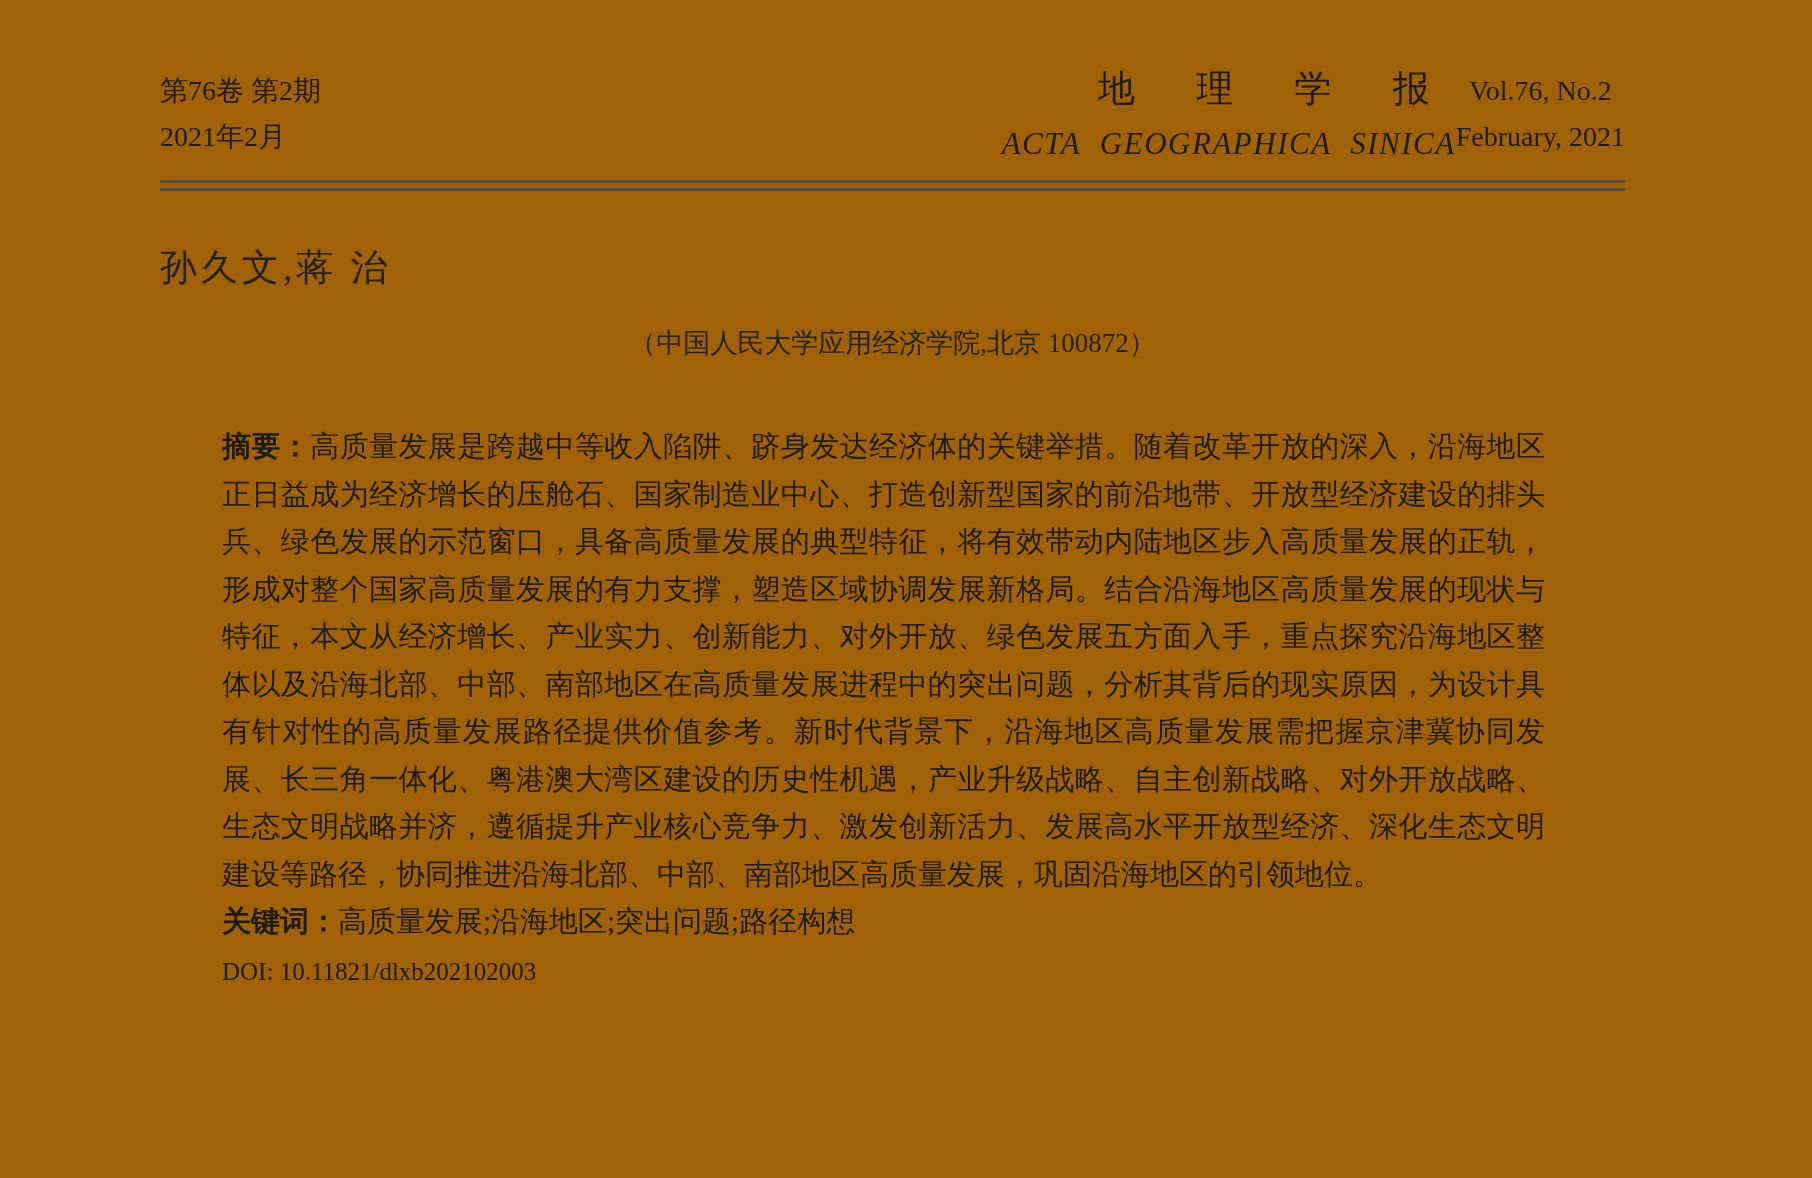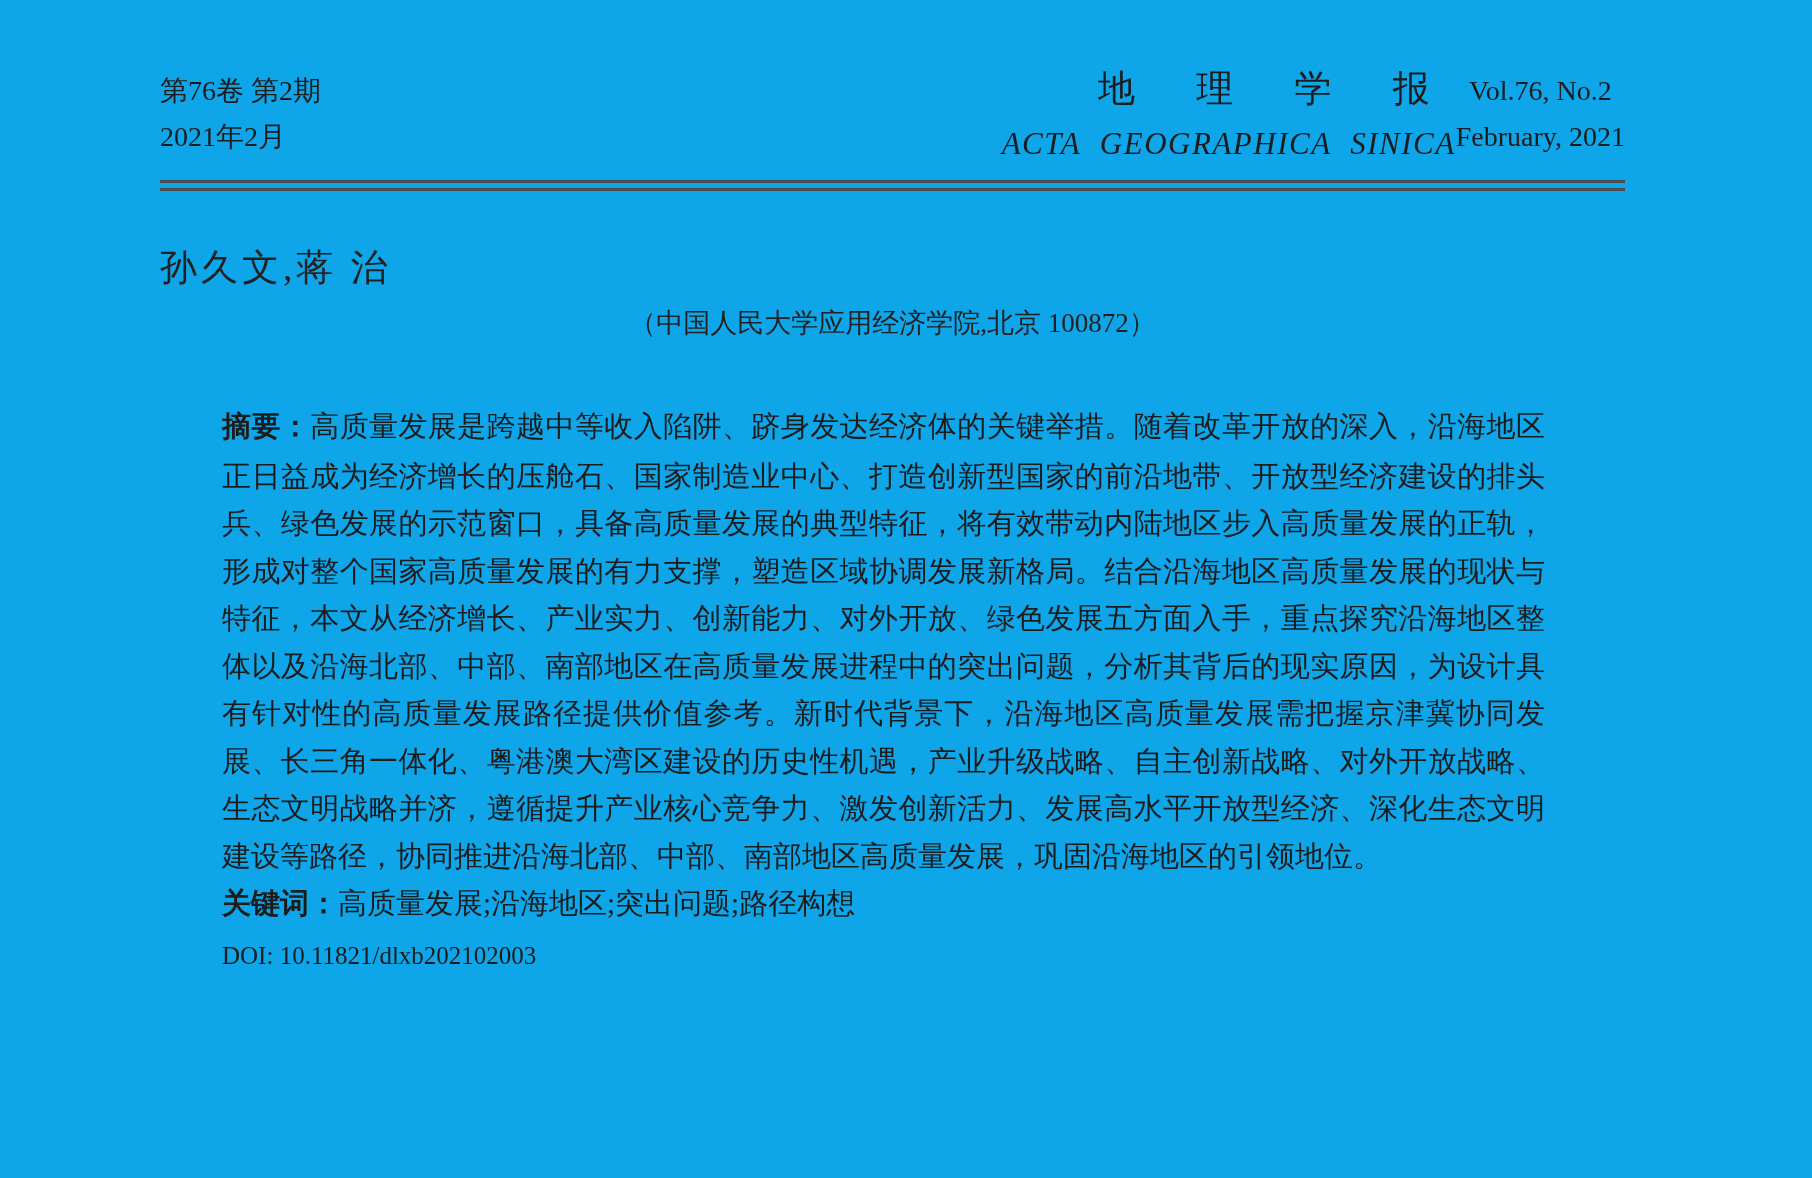--- a/index.html
+++ b/index.html
@@ -4,21 +4,21 @@
 <style>
   html, body {
     margin: 0;
     padding: 0;
     background: #ffffff;
   }
   .page {
     position: relative;
     width: 1812px;
     height: 1178px;
-    background: #0ea5e9;
+    background: #a16207;
     color: #1c1c1c;
     font-family: "Liberation Serif", "DejaVu Serif", serif;
     box-sizing: border-box;
     padding: 60px 187px 0 160px;
     overflow: hidden;
   }
   .masthead {
     display: flex;
     justify-content: space-between;
     align-items: flex-start;
@@ -71,37 +71,37 @@
     color: #161616;
   }
   .authors {
     margin-top: 52px;
     text-align: left;
     font-size: 37px;
     letter-spacing: 4px;
     color: #222;
   }
   .affiliation {
-    margin-top: 12px;
+    margin-top: 32px;
     text-align: center;
     font-size: 27px;
     color: #222;
   }
   .abstract-block {
     margin: 62px 80px 0 62px;
   }
   .abstract, .keywords-line {
     font-size: 29px;
     line-height: 47.5px;
     text-align: justify;
     margin: 0;
     color: #1c1c1c;
   }
   .label-bold {
-    font-family: Liberation Mono, monospace;
+    font-family: Liberation Sans, sans-serif;
     font-weight: bold;
     font-size: 29px;
   }
   .doi-line {
     font-size: 25px;
     line-height: 47.5px;
     margin: 2px 0 0 0;
     text-align: left;
     color: #1c1c1c;
   }

